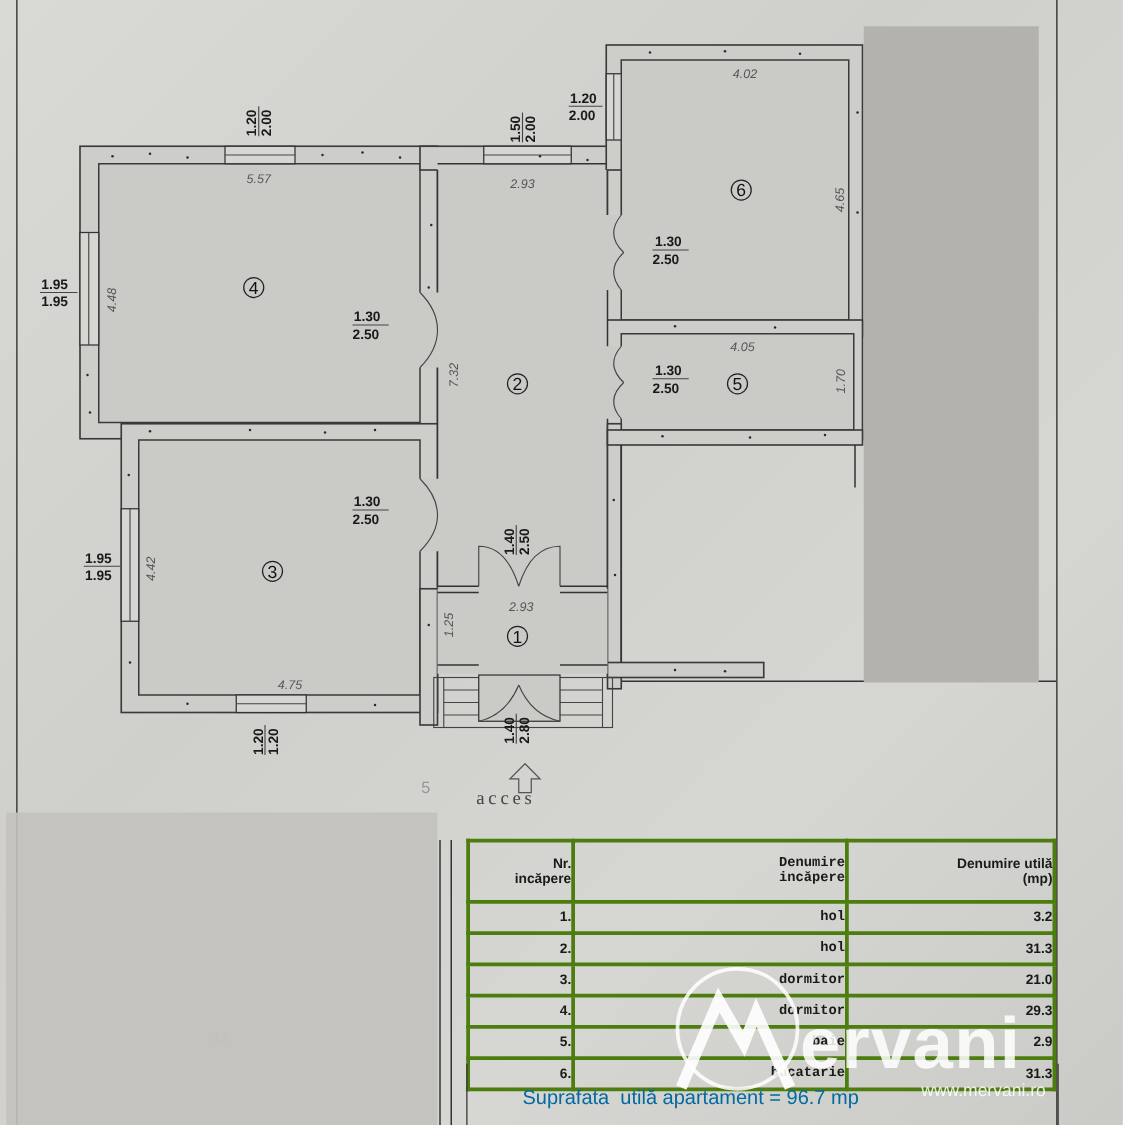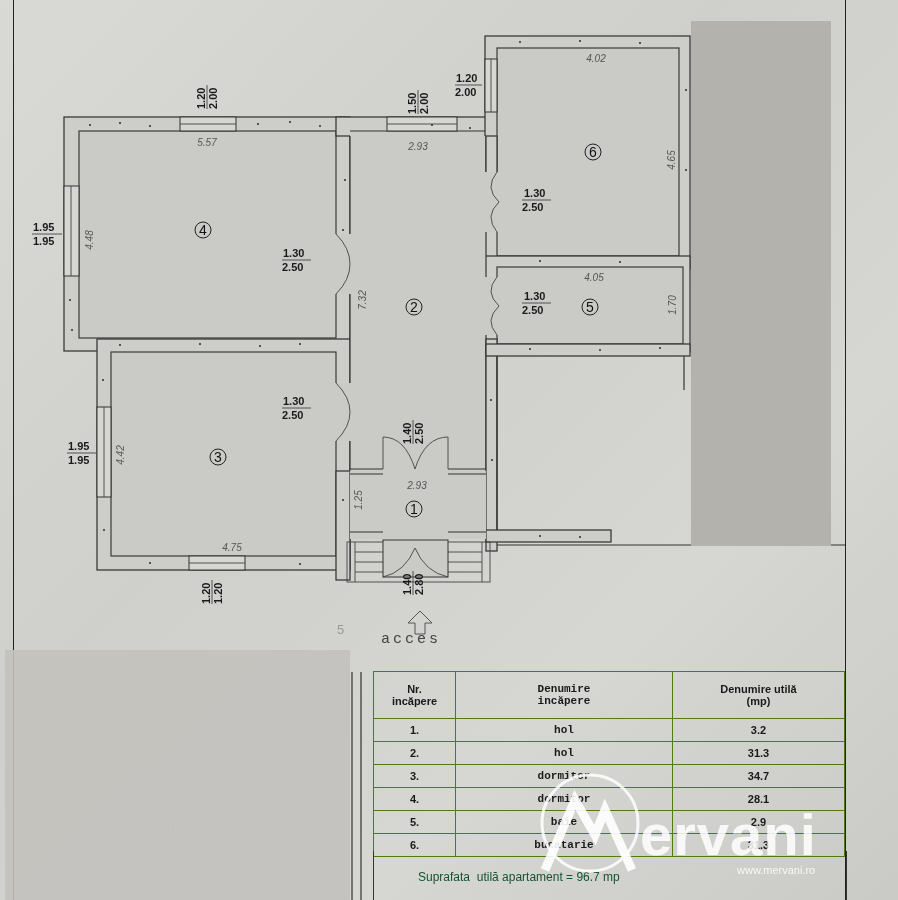--- a/index.html
+++ b/index.html
@@ -15,37 +15,37 @@
   .inner { fill:#cacac7; stroke:#3a3a3a; stroke-width:1.2; }
   .line { stroke:#333; stroke-width:1.2; fill:none; }
   .thin { stroke:#444; stroke-width:0.9; fill:none; }
   .dim-b { font-family:"Liberation Sans", sans-serif; font-weight:bold; font-size:11px; fill:#1a1a1a; }
   .dim-i { font-family:"Liberation Sans", sans-serif; font-style:italic; font-size:10px; fill:#555; }
   .room-no { font-family:"Liberation Sans", sans-serif; font-size:14px; fill:#111; }
   .dot { fill:#2a2a2a; }
   .redact { position:absolute; background:#b4b2ad; }
   .redact2 { position:absolute; background:#bdbbb6; opacity:0.9; }
   .acces { position:absolute; left:381px; top:631px; font-size:15px; letter-spacing:3px;
-    color:#444; font-family:Liberation Mono, monospace; }
+    color:#444; font-family:Liberation Serif, serif; }
 
   table.legend { position:absolute; left:373px; top:671px; width:472px;
     border-collapse:collapse; font-size:11px; font-weight:bold; color:#1a1a1a; }
-  table.legend th, table.legend td { border:1px solid #4d7c0f; text-align:center; padding:0; }
+  table.legend th, table.legend td { border:3px solid #4d7c0f; text-align:right; padding:0; }
   table.legend th { height:46px; font-weight:bold; line-height:12px; }
   table.legend td { height:22px; }
   table.legend th:first-child, table.legend td:first-child { width:81px; }
   table.legend th:nth-child(2), table.legend td:nth-child(2) { width:216px; font-weight:bold;font-family:Liberation Mono, monospace; }
   .total-row { position:absolute; left:373px; top:851px; width:472px; height:49px;
     border-left:1px solid #333; border-right:1px solid #333; }
-  .total-text { position:absolute; left:418px; top:870px; font-size:12px; color:#14532d;
+  .total-text { position:absolute; left:418px; top:870px; font-size:16px; color:#0369a1;
     font-weight:normal; }
   .wm { position:absolute; pointer-events:none; }
   .wm-text { position:absolute; left:640px; top:806px; font-size:58px; font-weight:bold;
     color:rgba(255,255,255,0.85); letter-spacing:1px; line-height:1;text-align:right; }
-  .wm-url { position:absolute; left:737px; top:864px; font-size:11px; color:rgba(255,255,255,0.85); }
+  .wm-url { position:absolute; left:737px; top:864px; font-size:14px; color:rgba(255,255,255,0.85); }
   .border-line { position:absolute; background:#222; }
 </style>
 </head>
 <body>
 
 <div class="sheet"></div>
 
 <div class="border-line" style="left:13px;top:0;width:1px;height:900px;"></div>
 <div class="border-line" style="left:845px;top:0;width:1px;height:900px;"></div>
 
@@ -308,26 +308,26 @@
         <td>3.2</td>
       </tr>
     <tr>
         <td>2.</td>
         <td>hol</td>
         <td>31.3</td>
       </tr>
     <tr>
         <td>3.</td>
         <td>dormitor</td>
-        <td>34.7</td>
+        <td>21.0</td>
       </tr>
     <tr>
         <td>4.</td>
         <td>dormitor</td>
-        <td>28.1</td>
+        <td>29.3</td>
       </tr>
     <tr>
         <td>5.</td>
         <td>baie</td>
         <td>2.9</td>
       </tr>
     <tr>
         <td>6.</td>
         <td>bucatarie</td>
         <td>31.3</td>

